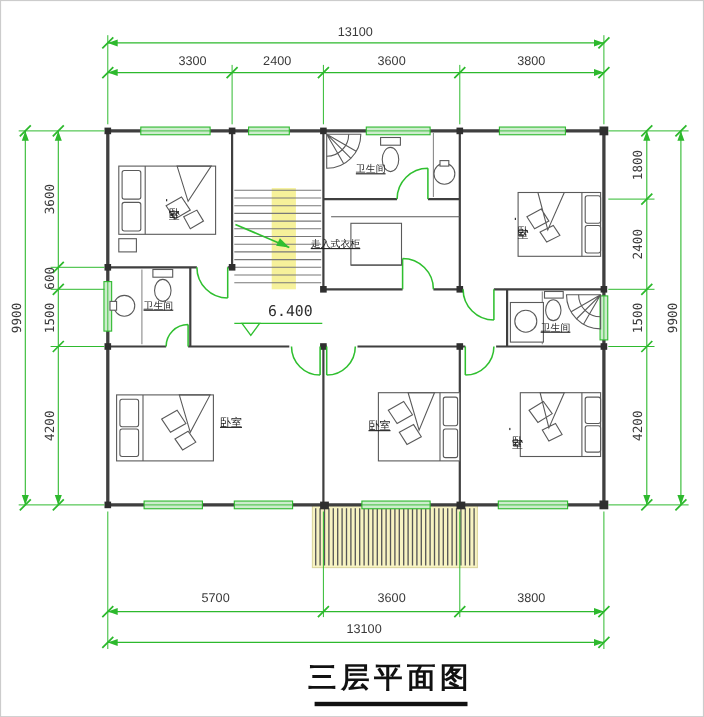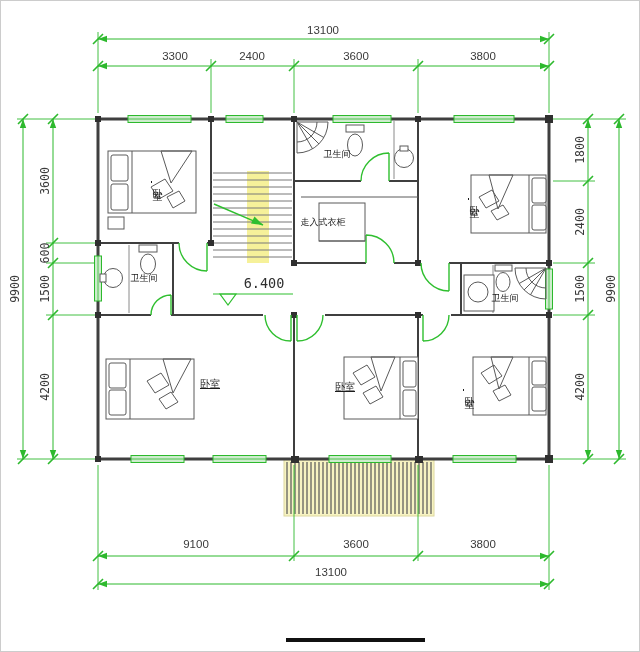--- a/index.html
+++ b/index.html
@@ -4,21 +4,21 @@
 <style>
   html,body{margin:0;padding:0;background:#ffffff;}
   .canvas{
     position:relative;width:640px;height:652px;background:#ffffff;
     border:1px solid #cccccc;box-sizing:border-box;overflow:hidden;
     font-family:"Liberation Sans",sans-serif;
   }
   .plan-svg{position:absolute;left:0;top:0;}
   .lbl{position:absolute;transform:translate(-50%,-50%);white-space:nowrap;color:#222;}
   .room{font-size:10px;letter-spacing:0px;color:#1c1c1c;text-decoration:underline;}
-  .room-sm{font-size:9px;color:#1c1c1c;}
+  .room-sm{font-size:9px;color:#1c1c1c;text-decoration:underline;}
   .vtext{writing-mode:vertical-rl;text-orientation:upright;letter-spacing:1px;}
   .hdim{position:absolute;transform:translate(-50%,-50%);font-family:Liberation Sans, sans-serif;
         font-size:11.5px;color:#3a3a3a;white-space:nowrap;}
   .vdim{position:absolute;transform:translate(-50%,-50%) rotate(-90deg);font-family:"DejaVu Sans Mono",monospace;
         font-size:11.5px;color:#3a3a3a;white-space:nowrap;}
   .elev{position:absolute;transform:translate(-50%,-50%);font-family:"DejaVu Sans Mono",monospace;
         font-size:13.5px;color:#2e2e2e;}
   .title{position:absolute;transform:translate(-50%,-50%);font-size:26px;font-weight:600;
          letter-spacing:4px;color:#111;}
   .title-underline{position:absolute;background:#111;height:4px;}
@@ -231,47 +231,48 @@
     </g>
 
     <g stroke="#2fbf2f" fill="none">
       <path stroke-width="1.1" d="M212,293H292"></path>
       <path stroke-width="1.2" d="M219,293 L235,293 L227,304 Z"></path>
     </g>
   </svg>
 
   <div class="lbl room vtext" style="left:156px;top:181px;">卧室</div>
   <div class="lbl room-sm" style="left:336px;top:153px;">卫生间</div>
-  <div class="lbl room-sm" style="left:322px;top:221px;">走入式衣柜</div>
+  <div class="lbl room-sm" style="left:304px;top:221px;">走入式衣柜</div>
   <div class="lbl room vtext" style="left:473px;top:198px;">卧室</div>
   <div class="lbl room-sm" style="left:143px;top:277px;">卫生间</div>
   <div class="lbl room-sm" style="left:504px;top:297px;">卫生间</div>
   <div class="lbl room" style="left:209px;top:383px;">卧室</div>
   <div class="lbl room" style="left:344px;top:386px;">卧室</div>
   <div class="lbl room vtext" style="left:468px;top:389px;">卧室</div>
   <div class="elev" style="left:263px;top:282px;">6.400</div>
 
   <div class="hdim" style="left:322px;top:29px;">13100</div>
   <div class="hdim" style="left:153px;top:55px;margin-left:21px;">3300</div>
   <div class="hdim" style="left:251px;top:55px;">2400</div>
   <div class="hdim" style="left:355px;top:55px;">3600</div>
   <div class="hdim" style="left:482px;top:55px;">3800</div>
 
-  <div class="hdim" style="left:195px;top:543px;">9100</div>
+  <div class="hdim" style="left:195px;top:543px;">5700</div>
   <div class="hdim" style="left:355px;top:543px;">3600</div>
   <div class="hdim" style="left:482px;top:543px;">3800</div>
   <div class="hdim" style="left:330px;top:571px;">13100</div>
 
   <div class="vdim" style="left:44px;top:180px;">3600</div>
   <div class="vdim" style="left:44px;top:252px;">600</div>
   <div class="vdim" style="left:44px;top:288px;">1500</div>
   <div class="vdim" style="left:44px;top:386px;">4200</div>
   <div class="vdim" style="left:14px;top:288px;">9900</div>
 
   <div class="vdim" style="left:579px;top:149px;">1800</div>
   <div class="vdim" style="left:579px;top:221px;">2400</div>
   <div class="vdim" style="left:579px;top:288px;">1500</div>
   <div class="vdim" style="left:579px;top:386px;">4200</div>
   <div class="vdim" style="left:610px;top:288px;">9900</div>
 
+  <div class="title" style="left:354px;top:615px;">三层平面图</div>
   <div class="title-underline" style="left:285px;top:637px;width:139px;"></div>
 
 </div>
 
 </body></html>

